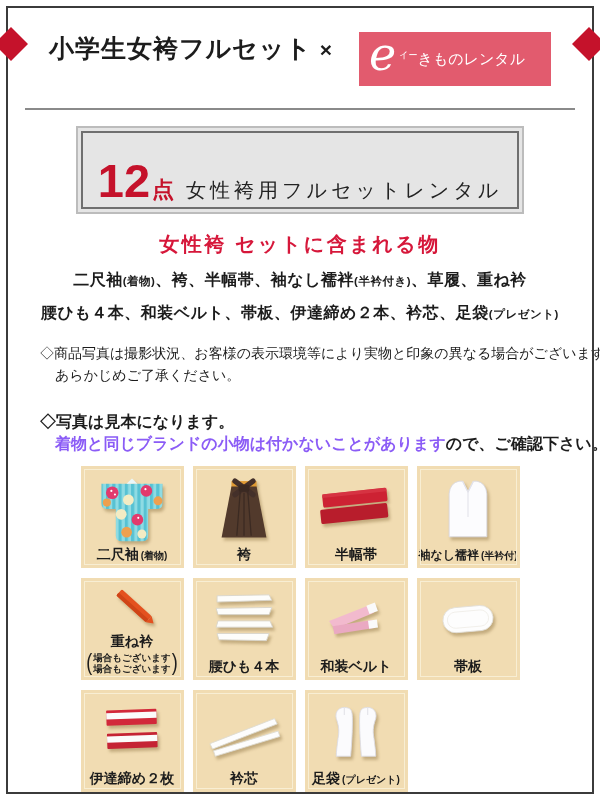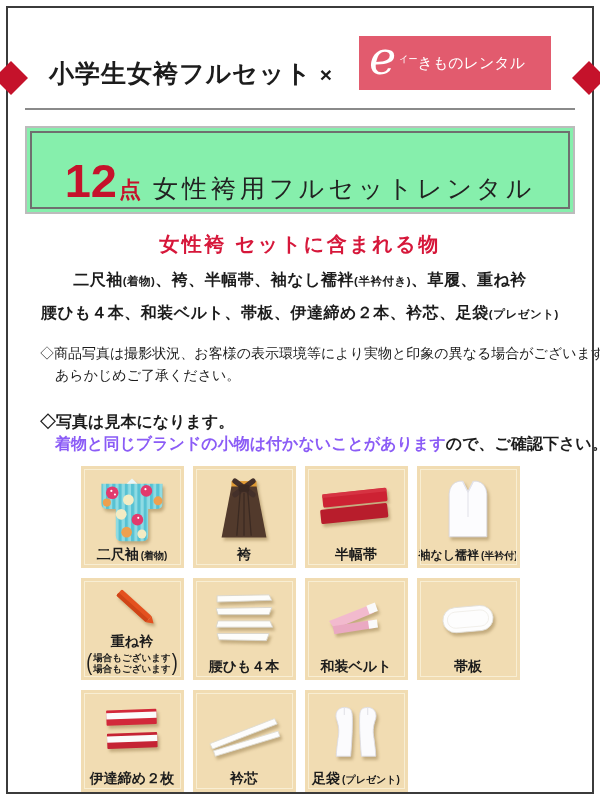--- a/index.html
+++ b/index.html
@@ -2,38 +2,38 @@
 <html><head>
 <meta charset="utf-8">
 <style>
   html,body{margin:0;padding:0;}
   body{
     width:600px;height:800px;position:relative;overflow:hidden;background:#fff;
     font-family:"Liberation Sans",sans-serif;color:#1c1c1c;
   }
   .frame{position:absolute;inset:6px;border:2px solid #3b3b3b;pointer-events:none;}
   
-  .header{display:flex;align-items:flex-end;justify-content:center;gap:26px;margin-top:32px;height:58px;}
+  .header{display:flex;align-items:flex-start;justify-content:center;gap:26px;margin-top:32px;height:58px;}
   .diamond{width:24px;height:24px;background:#c5122b;transform:rotate(45deg);flex:0 0 auto;}
   .header-title{font-size:25px;font-weight:bold;letter-spacing:1px;white-space:nowrap;}
   .collab{font-size:21px;font-weight:bold;margin-left:8px;}
   .logo{width:192px;height:54px;background:#e25b6e;color:#fff;display:flex;align-items:center;
         box-sizing:border-box;padding:2px 8px 2px 10px;flex:0 0 auto;}
   .logo-e{font-family:"DejaVu Serif",serif;font-style:italic;font-size:46px;line-height:.85;margin-top:-8px;}
   .logo-col{display:flex;flex-direction:column;margin-left:3px;line-height:1.15;}
   .logo-top{font-size:15px;font-weight:normal;white-space:nowrap;}
   .logo-ruby{font-size:9px;vertical-align:top;}
   .logo-bottom{font-size:14px;font-weight:bold;letter-spacing:.3px;white-space:nowrap;}
   
   .rule{width:550px;height:2px;background:#8a8a8a;margin:18px auto 0;}
-  .title-box{width:550px;height:88px;margin:16px auto 0;border:2px solid #bcbcbc;box-sizing:border-box;padding:3px;background:#86efac;}
+  .title-box{width:448px;height:88px;margin:16px auto 0;border:2px solid #bcbcbc;box-sizing:border-box;padding:3px;background:#e5e5e5;}
   .title-box-inner{border:2px solid #6f6f6f;height:100%;box-sizing:border-box;display:flex;align-items:baseline;justify-content:center;padding-top:24px;}
   .count{font-size:47px;font-weight:bold;color:#c5122b;line-height:1;}
   .count-unit{font-size:22px;font-weight:bold;color:#c5122b;margin:0 12px 0 2px;}
-  .box-title{font-size:25px;letter-spacing:4px;color:#222;font-weight:500;white-space:nowrap;}
+  .box-title{font-size:20px;letter-spacing:4px;color:#222;font-weight:500;white-space:nowrap;}
   
   .includes-heading{text-align:center;margin-top:17px;font-size:20px;font-weight:bold;color:#d6173a;letter-spacing:2.5px;white-space:nowrap;}
   .include-line{text-align:center;font-size:16px;font-weight:bold;margin-top:12px;letter-spacing:.5px;white-space:nowrap;}
   .seg-small{font-size:11.5px;}
   .seg-red{color:#8b5cf6;}
   
   .note1{margin:19px 0 0 40px;font-size:14px;line-height:1.55;}
   .note1 div{white-space:nowrap;}
   .indent{margin-left:15px;}
   .note2{margin:25px 0 0 40px;font-size:16px;font-weight:bold;line-height:1.35;}

